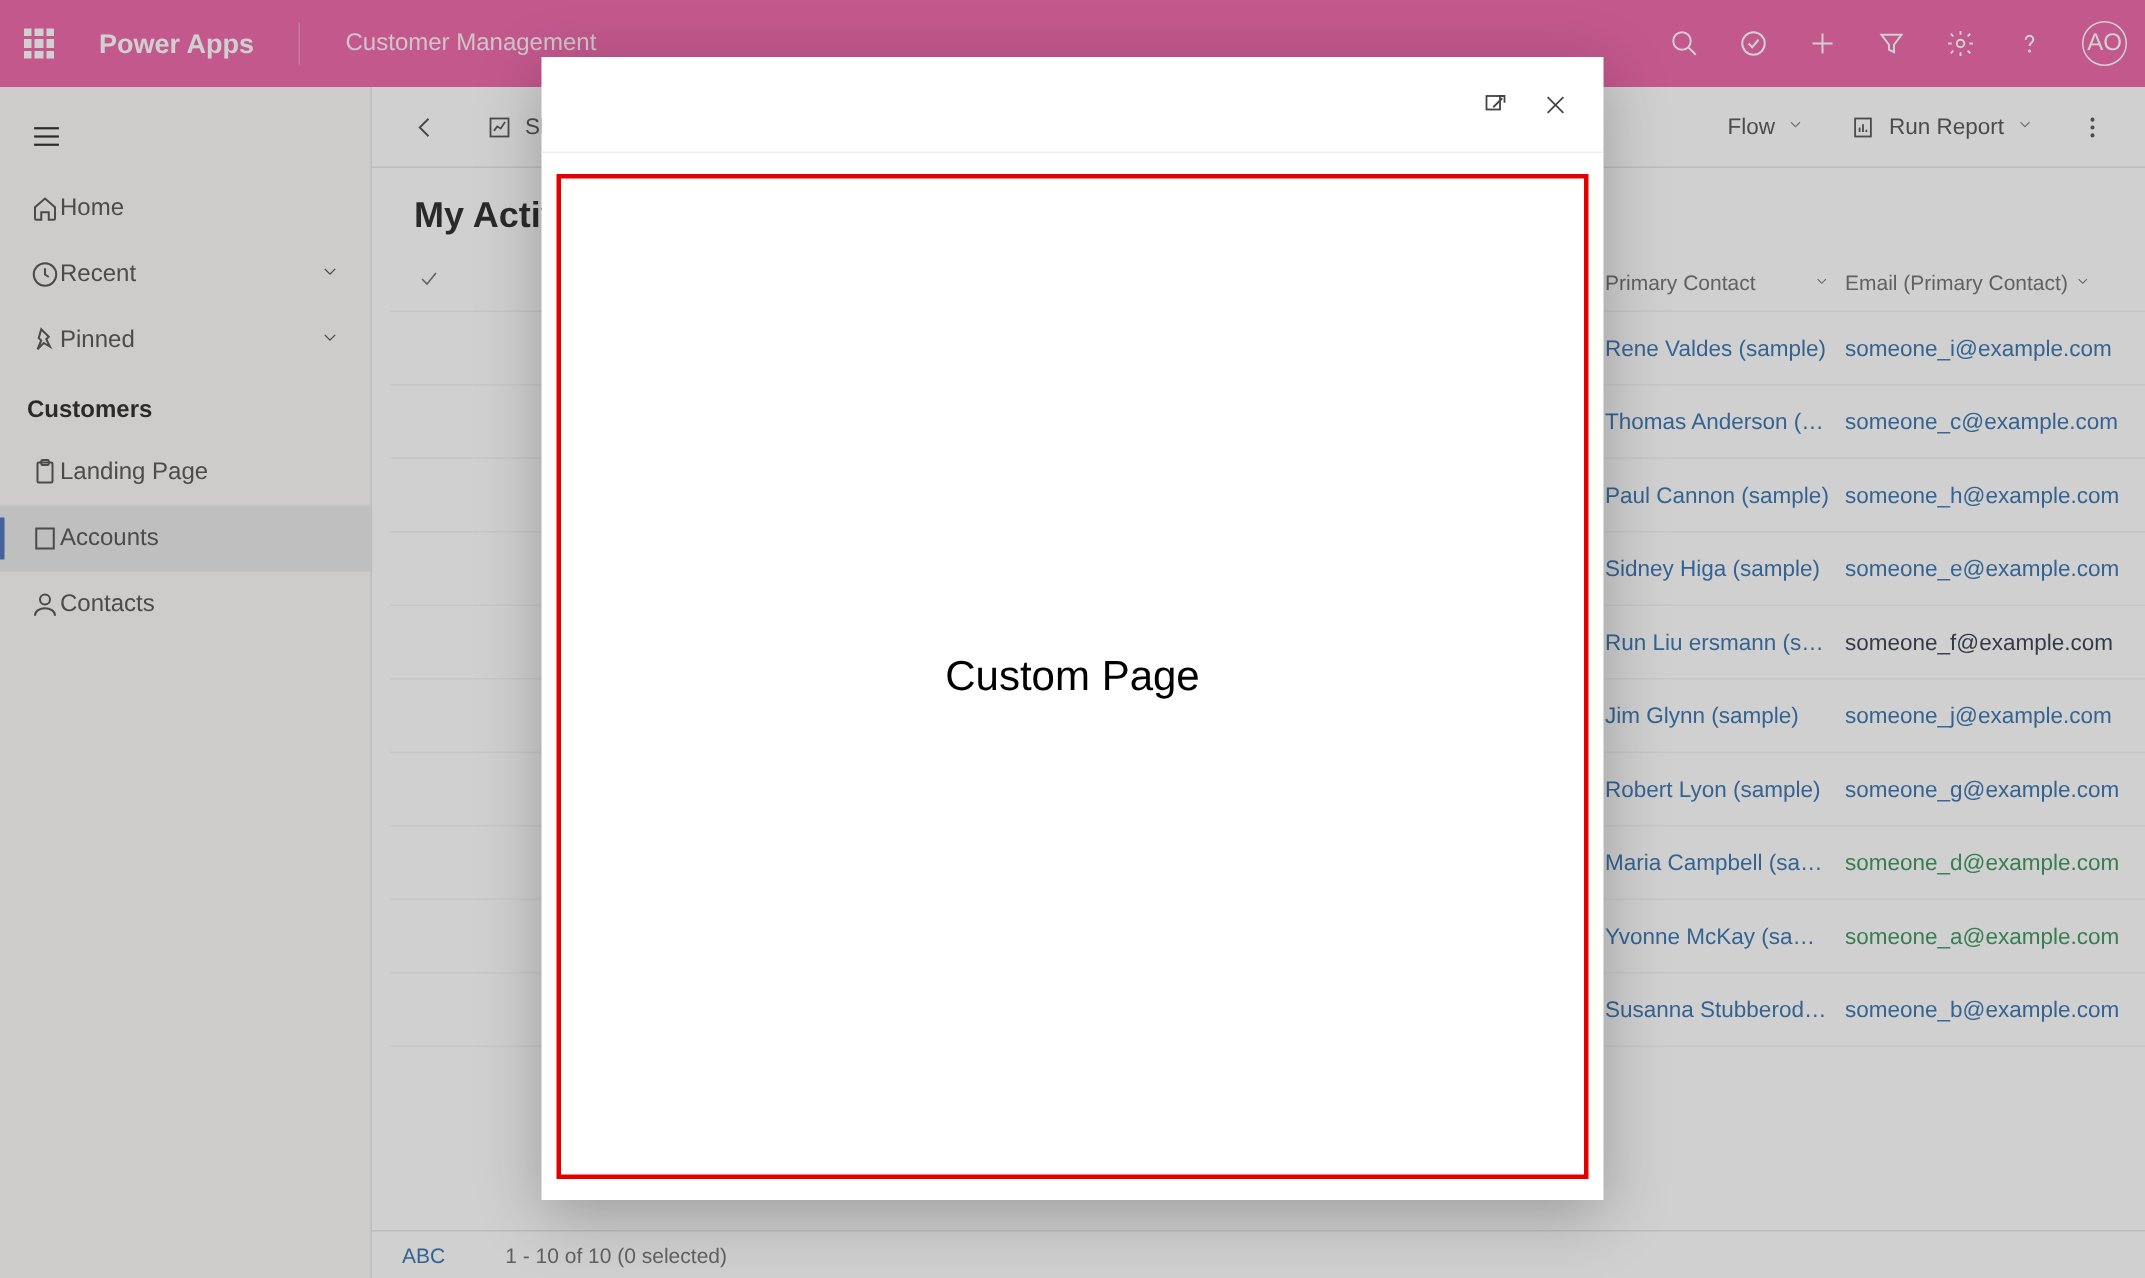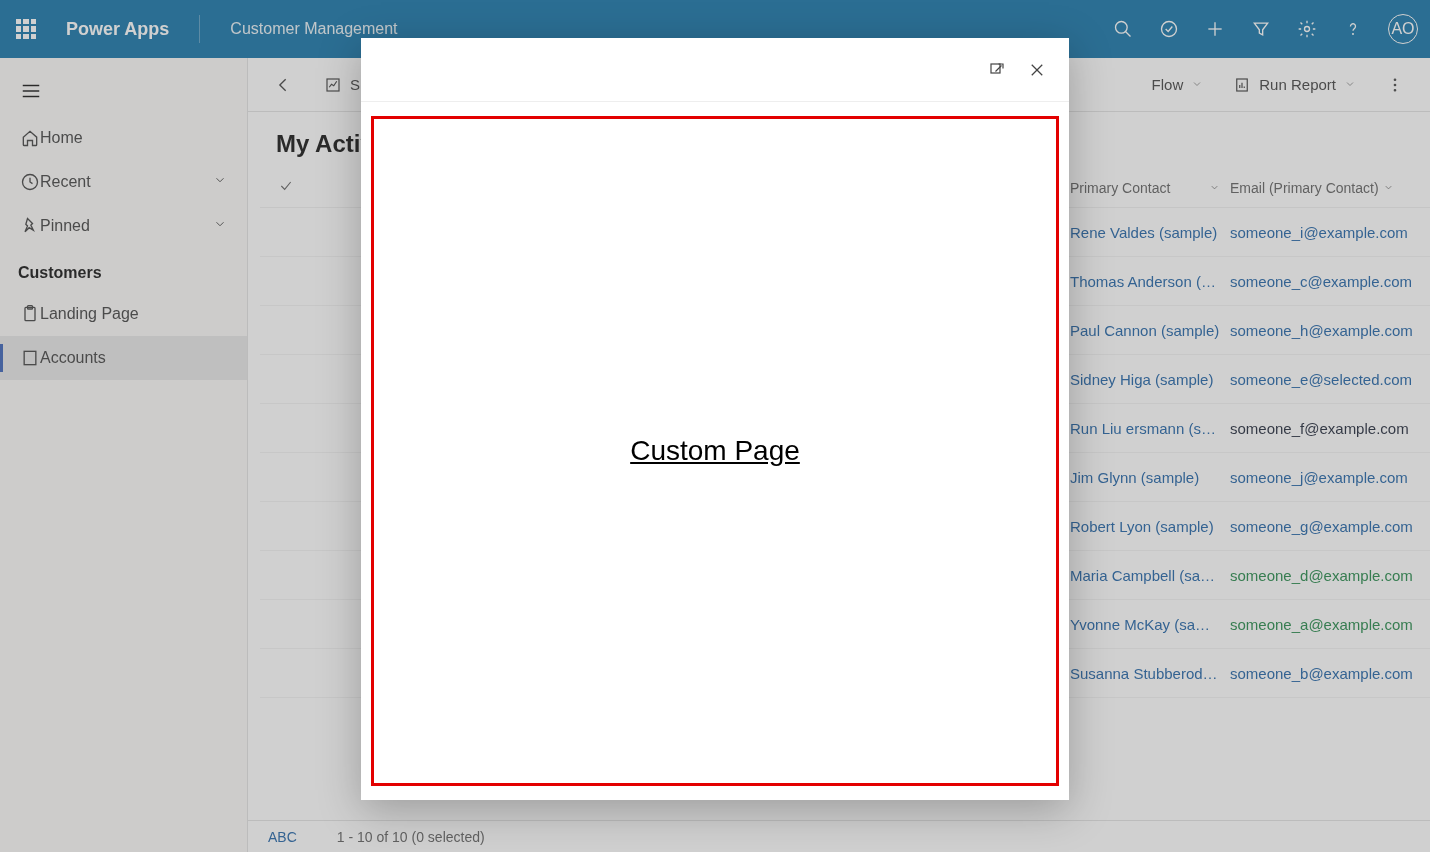--- a/index.html
+++ b/index.html
@@ -1,19 +1,19 @@
 <!DOCTYPE html>
 <html><head>
 <meta charset="utf-8">
 <style>
   * { box-sizing: border-box; margin: 0; padding: 0; font-family: "Segoe UI", -apple-system, sans-serif; }
   body { width: 1430px; height: 852px; overflow: hidden; background: #fff; position: relative; }
 
   
-  .header { height: 58px; background: #0369a1; display: flex; align-items: center; color: #fff; padding: 0 12px; }
+  .header { height: 58px; background: #ec4899; display: flex; align-items: center; color: #fff; padding: 0 12px; }
   .header-left { display: flex; align-items: center; gap: 18px; }
   .waffle { width: 20px; height: 20px; display: grid; grid-template: repeat(3,1fr)/repeat(3,1fr); gap: 2px; margin: 0 12px 0 4px;}
   .waffle span { background: #fff; }
   .header-title { font-size: 18px; font-weight: 600; }
   .header-sep { width: 1px; height: 28px; background: rgba(255,255,255,.3); margin: 0 12px; }
   .header-sub { font-size: 16px; opacity: .9; }
   .header-right { margin-left: auto; display: flex; align-items: center; gap: 24px; }
   .hicon { width: 22px; height: 22px; display: flex; align-items: center; justify-content: center; cursor: pointer; }
   .avatar { width: 30px; height: 30px; border: 1.5px solid #fff; border-radius: 50%; display: flex; align-items: center; justify-content: center; font-size: 16px; }
 
@@ -46,21 +46,21 @@
   .grid-row { display: flex; align-items:center; height: 49px; border-bottom: 1px solid #f2f2f2; font-size: 15px;}
 
   .statusbar { height: 32px; border-top: 1px solid #e1e1e1; display:flex; align-items:center; padding: 0 20px; gap: 40px; font-size: 14px; color:#1058a0;}
   .statusbar .count { color:#555; }
 
   
   .scrim { position: absolute; inset: 0; background: rgba(120,120,120,.35); }
   .modal { position: absolute; top: 38px; left: 50%; transform: translateX(-50%); width: 708px; height: 762px; background: #fff; box-shadow: 0 10px 40px rgba(0,0,0,.25); display:flex; flex-direction:column;}
   .modal-top { height: 64px; display:flex; align-items:center; justify-content:flex-end; padding: 0 22px; gap: 20px; border-bottom: 1px solid #eee;}
   .modal-top .micon { width:20px; height:20px; cursor:pointer; display:flex; align-items:center; justify-content:center; color:#444;}
-  .modal-body { flex:1; padding: 14px 10px; text-decoration: underline;}
+  .modal-body { flex:1; padding: 14px 10px;}
   .redbox { width: 100%; height: 100%; border: 3px solid #e30000; display:flex; align-items:center; justify-content:center;}
   .modal-label { font-size: 28px; }
 
   svg { stroke: currentColor; fill: none; stroke-width: 1.6; }
   .header svg { stroke: #fff; }
 </style>
 </head>
 <body>
 
 <div class="header">
@@ -163,20 +163,27 @@
     </div>
     <div class="sb-item active">
       <svg viewBox="0 0 24 24" width="20" height="20" stroke="#333">
           <rect x="5" y="4" width="14" height="16"></rect>
           <line x1="9" y1="8" x2="9" y2="8"></line>
           <line x1="15" y1="8" x2="15" y2="8"></line>
           <line x1="9" y1="12" x2="9" y2="12"></line>
           <line x1="15" y1="12" x2="15" y2="12"></line>
         </svg>
       <span>Accounts</span>
+    </div>
+    <div class="sb-item">
+      <svg viewBox="0 0 24 24" width="20" height="20" stroke="#333">
+          <circle cx="12" cy="8" r="4"></circle>
+          <path d="M4 21c0-4 4-6 8-6s8 2 8 6"></path>
+        </svg>
+      <span>Contacts</span>
     </div>
   </div>
 
   <div class="main">
     <div class="cmdbar">
       <div class="cmd-btn">
           <svg viewBox="0 0 24 24" width="20" height="20" stroke="#444">
             <path d="M14 5l-7 7 7 7"></path>
           </svg>
         </div>
@@ -254,21 +261,21 @@
           </div>
           <div class="grid-row">
     <div style="flex:1; display:flex; justify-content:flex-end; padding-right:10px;">
       <div class="link" style="width:150px; overflow:hidden; white-space:nowrap; text-overflow:ellipsis; color:#1058a0;">Paul Cannon (sample)</div>
       <div class="link" style="width:200px; overflow:hidden; white-space:nowrap; text-overflow:ellipsis; color:#1058a0; padding-left:10px;">someone_h@example.com</div>
     </div>
           </div>
           <div class="grid-row">
     <div style="flex:1; display:flex; justify-content:flex-end; padding-right:10px;">
       <div class="link" style="width:150px; overflow:hidden; white-space:nowrap; text-overflow:ellipsis; color:#1058a0;">Sidney Higa (sample)</div>
-      <div class="link" style="width:200px; overflow:hidden; white-space:nowrap; text-overflow:ellipsis; color:#1058a0; padding-left:10px;">someone_e@selected.com</div>
+      <div class="link" style="width:200px; overflow:hidden; white-space:nowrap; text-overflow:ellipsis; color:#1058a0; padding-left:10px;">someone_e@example.com</div>
     </div>
           </div>
           <div class="grid-row">
     <div style="flex:1; display:flex; justify-content:flex-end; padding-right:10px;">
       <div class="link" style="width:150px; overflow:hidden; white-space:nowrap; text-overflow:ellipsis; color:#1058a0;">Run Liu ersmann (sample)</div>
       <div class="link" style="width:200px; overflow:hidden; white-space:nowrap; text-overflow:ellipsis; color:#0f172a; padding-left:10px;">someone_f@example.com</div>
     </div>
           </div>
           <div class="grid-row">
     <div style="flex:1; display:flex; justify-content:flex-end; padding-right:10px;">

